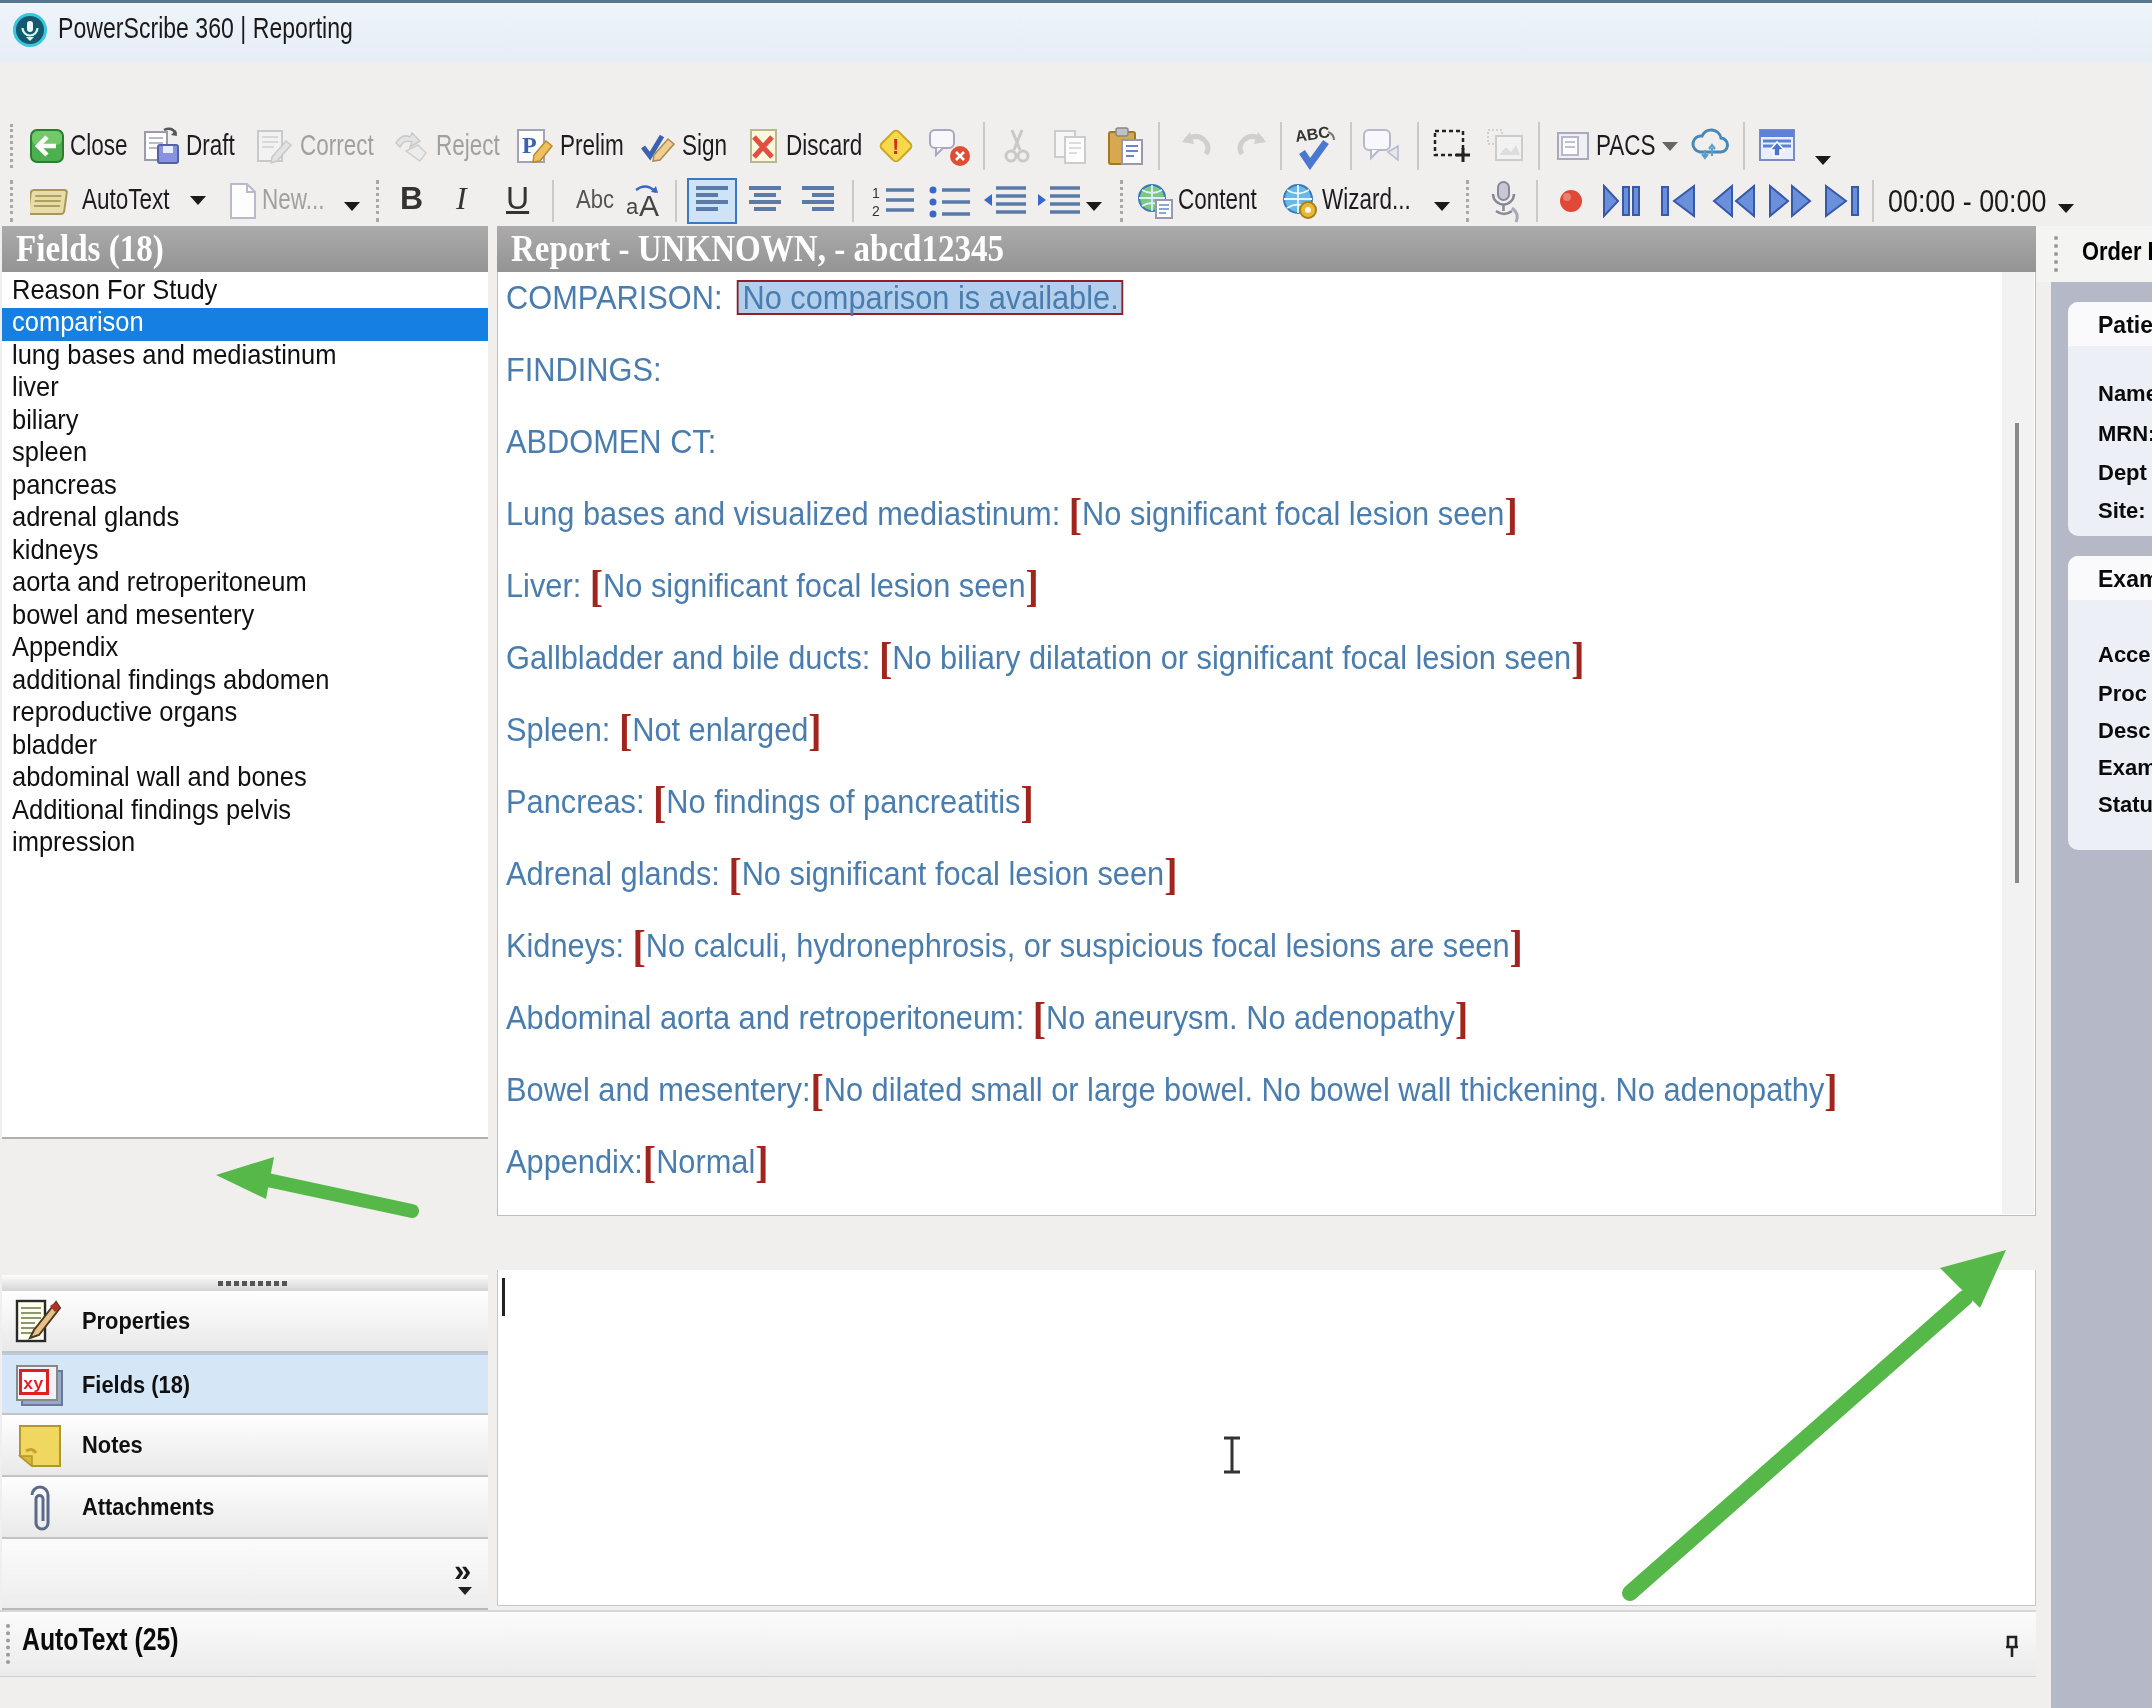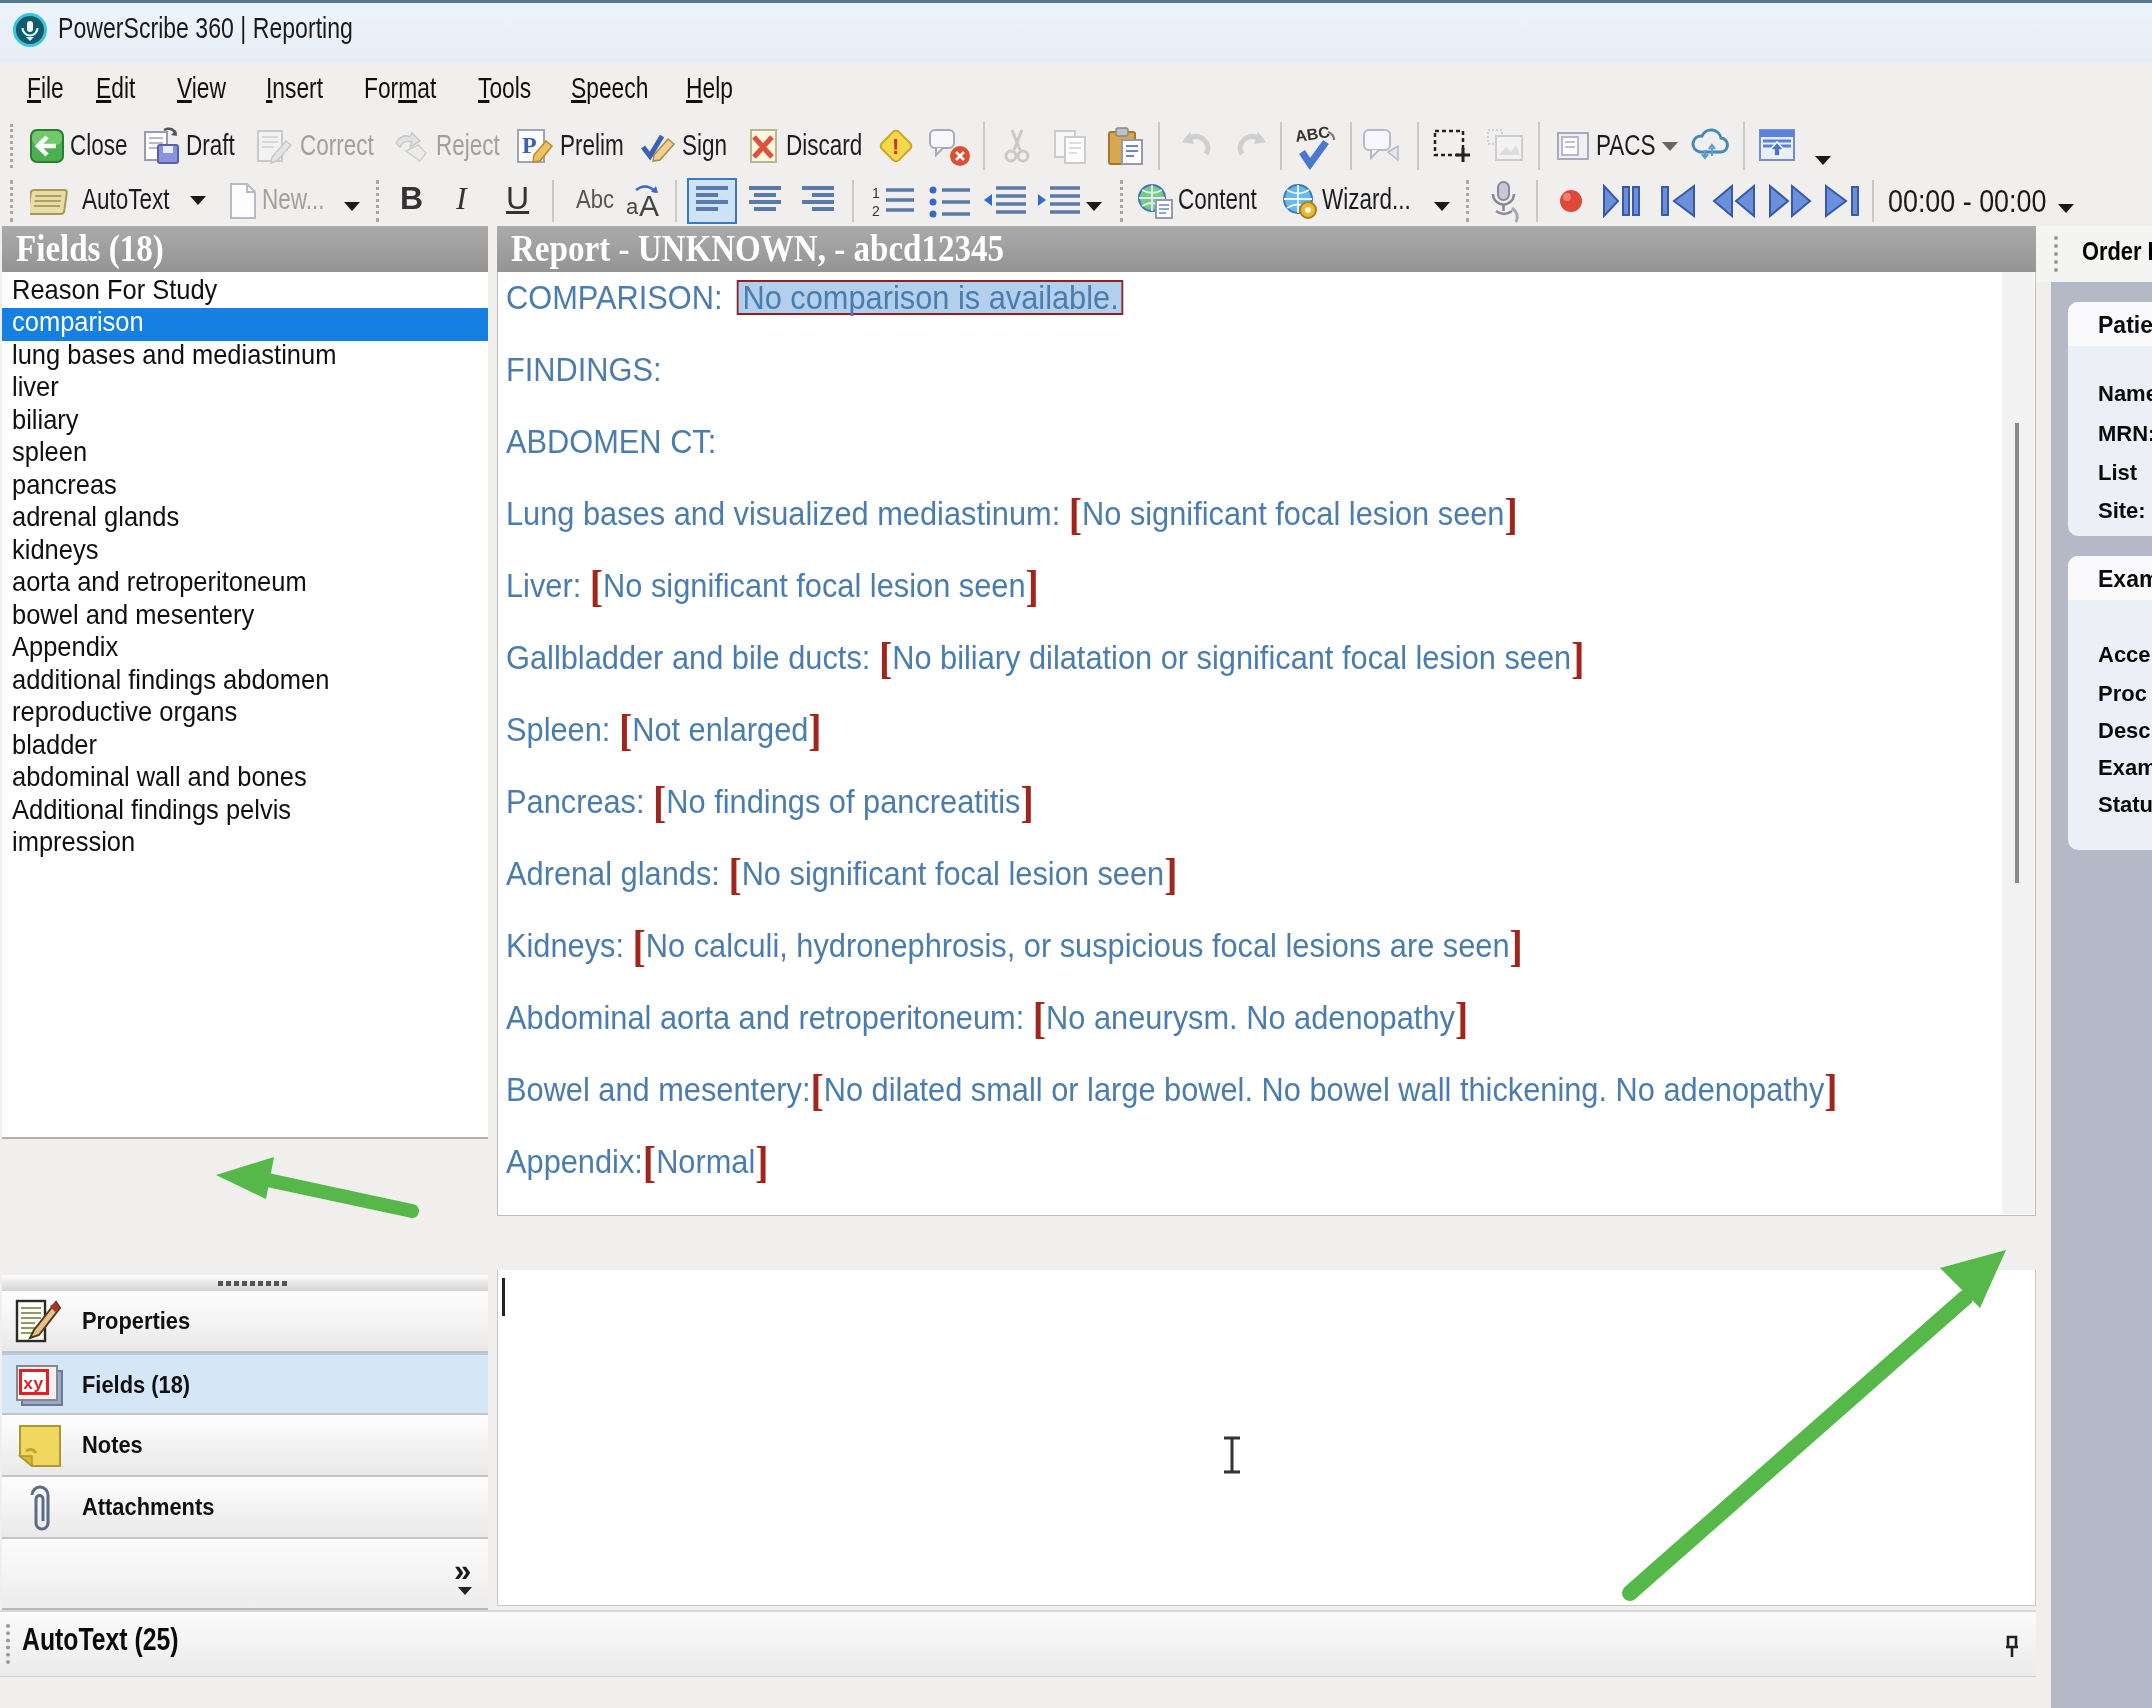--- a/index.html
+++ b/index.html
@@ -54,30 +54,20 @@
 
   <div class="abs" id="titlebar"></div>
   <svg class="abs" style="left:13px;top:13px" width="34" height="34" viewBox="0 0 34 34">
     <circle cx="17" cy="17" r="15.5" fill="#15596e" stroke="#37c6de" stroke-width="3"></circle>
     <rect x="14" y="8" width="6" height="11" rx="3" fill="#fff" opacity=".95"></rect>
     <path d="M9.5 15 a7.5 7.5 0 0 0 15 0" stroke="#cfe" stroke-width="2.2" fill="none"></path>
     <path d="M13 24 l4 4 l4 -4" fill="#fff" opacity=".9"></path>
   </svg>
   <div class="abs" id="titletext">PowerScribe 360 | Reporting</div>
 
-  <div class="abs" id="menubar">
-    <span class="menuitem" style="left:27px"><u>F</u>ile</span>
-    <span class="menuitem" style="left:96px"><u>E</u>dit</span>
-    <span class="menuitem" style="left:177px"><u>V</u>iew</span>
-    <span class="menuitem" style="left:266px"><u>I</u>nsert</span>
-    <span class="menuitem" style="left:364px">For<u>m</u>at</span>
-    <span class="menuitem" style="left:478px"><u>T</u>ools</span>
-    <span class="menuitem" style="left:571px"><u>S</u>peech</span>
-    <span class="menuitem" style="left:686px"><u>H</u>elp</span>
-  </div>
 
   <div class="abs" id="tb1" style="left:0;top:116px;width:2152px;height:60px;">
     <div class="grip" style="left:10px;top:8px;height:44px;"></div>
     <svg class="abs" style="left:30px;top:13px" width="34" height="34" viewBox="0 0 34 34">
       <rect x="1" y="1" width="32" height="32" rx="6" fill="#4caf50" stroke="#2c7d31" stroke-width="2"></rect>
       <rect x="2" y="2" width="30" height="14" rx="6" fill="#7ccf70" opacity=".8"></rect>
       <path d="M17 8 L8 17 L17 26 M8 17 H26" stroke="#fff" stroke-width="4.5" fill="none"></path>
     </svg>
     <div class="tbtxt" style="left:70px;top:12px;">Close</div>
     <svg class="abs" style="left:142px;top:11px" width="40" height="40" viewBox="0 0 40 40">
@@ -409,21 +399,21 @@
 
   <div class="abs" id="rpanelhead">
     <div class="abs" style="left:18px;top:10px;height:36px;border-left:4px dotted #9a9a9a;"></div>
     <div class="abs" style="left:46px;top:10px;font-weight:bold;font-size:26px;color:#000;transform:scaleX(.84);transform-origin:0 0;white-space:nowrap;">Order Details</div>
   </div>
   <div class="abs" id="rpanel">
     <div class="card" style="top:20px;height:234px;">
       <div class="cardhead">Patie</div>
       <div class="clabel" style="top:79px;">Name</div>
       <div class="clabel" style="top:119px;">MRN:</div>
-      <div class="clabel" style="top:158px;">List</div>
+      <div class="clabel" style="top:158px;">Dept</div>
       <div class="clabel" style="top:196px;">Site:</div>
     </div>
     <div class="card" style="top:274px;height:294px;">
       <div class="cardhead">Exam</div>
       <div class="clabel" style="top:86px;">Acce</div>
       <div class="clabel" style="top:125px;">Proc</div>
       <div class="clabel" style="top:162px;">Desc</div>
       <div class="clabel" style="top:199px;">Exam</div>
       <div class="clabel" style="top:236px;">Statu</div>
     </div>

